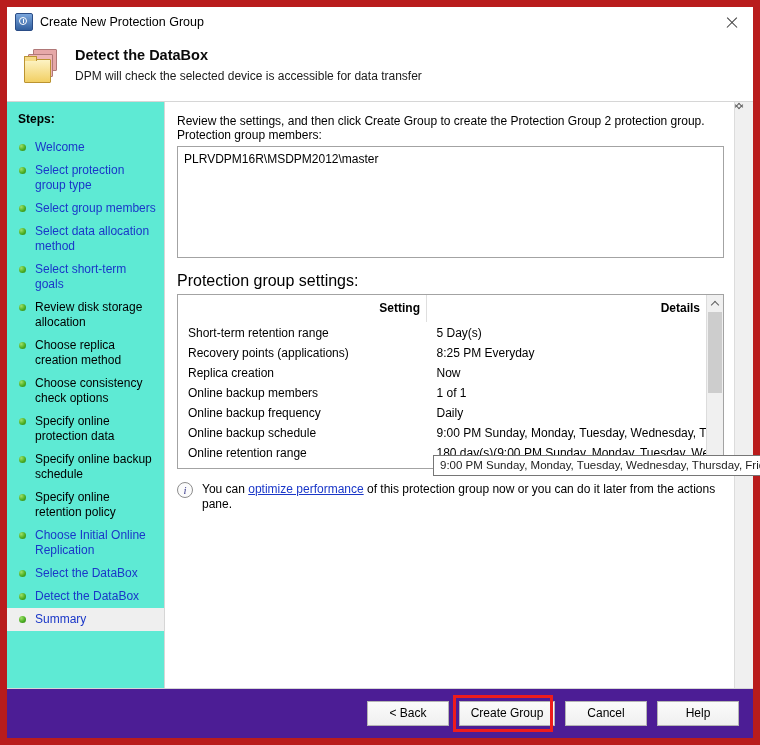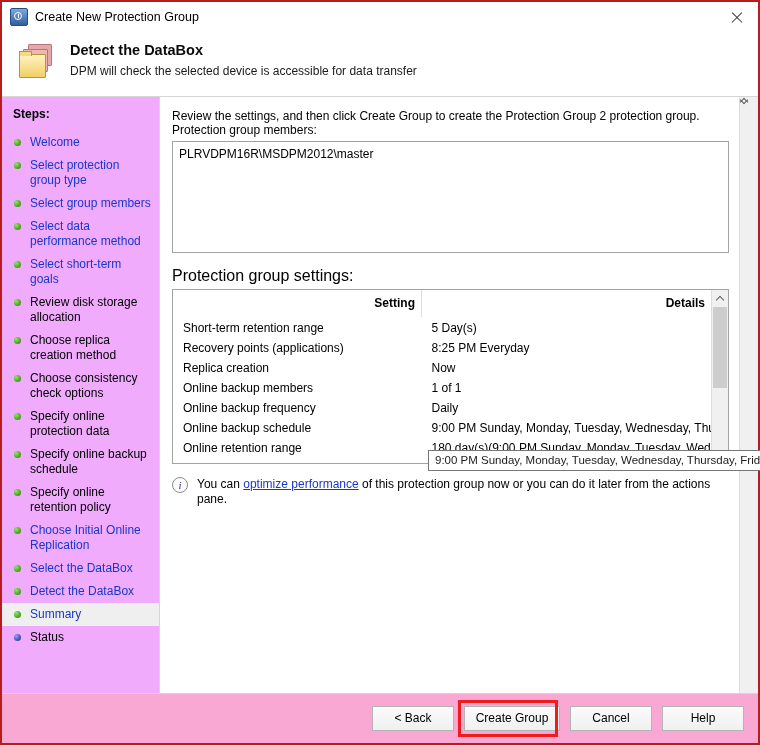--- a/index.html
+++ b/index.html
@@ -14,21 +14,21 @@
     font-size: 12px;
     color: #000000;
     overflow: hidden;
   }
 
   .window {
     position: relative;
     width: 760px;
     height: 745px;
     box-sizing: border-box;
-    border: 2px solid #b91c1c;
+    border: 7px solid #b91c1c;
     background: #ffffff;
     display: flex;
     flex-direction: column;
   }
 
   
   .titlebar {
     height: 30px;
     flex: 0 0 30px;
     background: #ffffff;
@@ -161,21 +161,21 @@
     flex: 1 1 auto;
     display: flex;
     min-height: 0;
     border-top: 1px solid #d6d6d6;
   }
 
   
   .sidebar {
     flex: 0 0 158px;
     width: 158px;
-    background: #f0abfc;
+    background: #5eead4;
     border-right: 1px solid #d6d6d6;
     padding-top: 10px;
     box-sizing: border-box;
     overflow: hidden;
   }
   .steps-title {
     font-weight: bold;
     font-size: 12px;
     padding: 0 0 10px 11px;
     color: #000000;
@@ -374,21 +374,21 @@
     padding: 3px 6px 4px 6px;
     white-space: nowrap;
     overflow: hidden;
     box-sizing: border-box;
   }
 
   
   .footer {
     flex: 0 0 50px;
     border-top: 1px solid #d6d6d6;
-    background: #f9a8d4;
+    background: #4c1d95;
     display: flex;
     align-items: center;
     justify-content: flex-end;
     padding-right: 14px;
     box-sizing: border-box;
     position: relative;
   }
   .btn {
     width: 82px;
     height: 25px;
@@ -452,21 +452,21 @@
           <div class="step done">
             <span class="bullet"></span>
             <span class="label">Select protection group type</span>
           </div>
           <div class="step done">
             <span class="bullet"></span>
             <span class="label">Select group members</span>
           </div>
           <div class="step done">
             <span class="bullet"></span>
-            <span class="label">Select data performance method</span>
+            <span class="label">Select data allocation method</span>
           </div>
           <div class="step done">
             <span class="bullet"></span>
             <span class="label">Select short-term goals</span>
           </div>
           <div class="step pending">
             <span class="bullet"></span>
             <span class="label">Review disk storage allocation</span>
           </div>
           <div class="step pending">
@@ -497,24 +497,20 @@
             <span class="bullet"></span>
             <span class="label">Select the DataBox</span>
           </div>
           <div class="step done">
             <span class="bullet"></span>
             <span class="label">Detect the DataBox</span>
           </div>
           <div class="step current done">
             <span class="bullet"></span>
             <span class="label">Summary</span>
-          </div>
-          <div class="step status-step pending">
-            <span class="bullet"></span>
-            <span class="label">Status</span>
           </div>
         </div>
     </div>
 
     <div class="content-wrap">
       <div class="content">
 
         <div class="intro-line">Review the settings, and then click Create Group to create the Protection Group 2 protection group.</div>
 
         <div class="field-label">Protection group members:</div>

